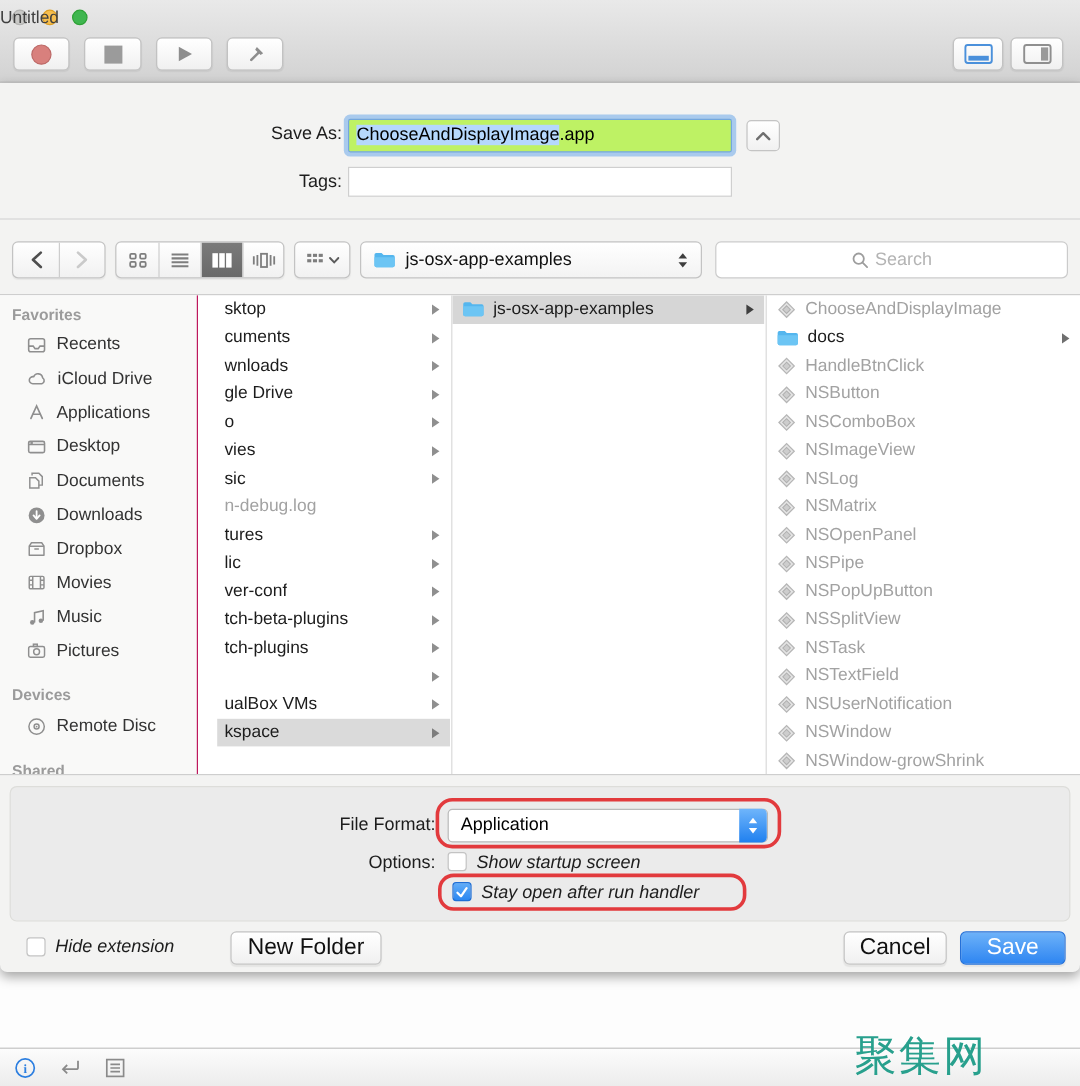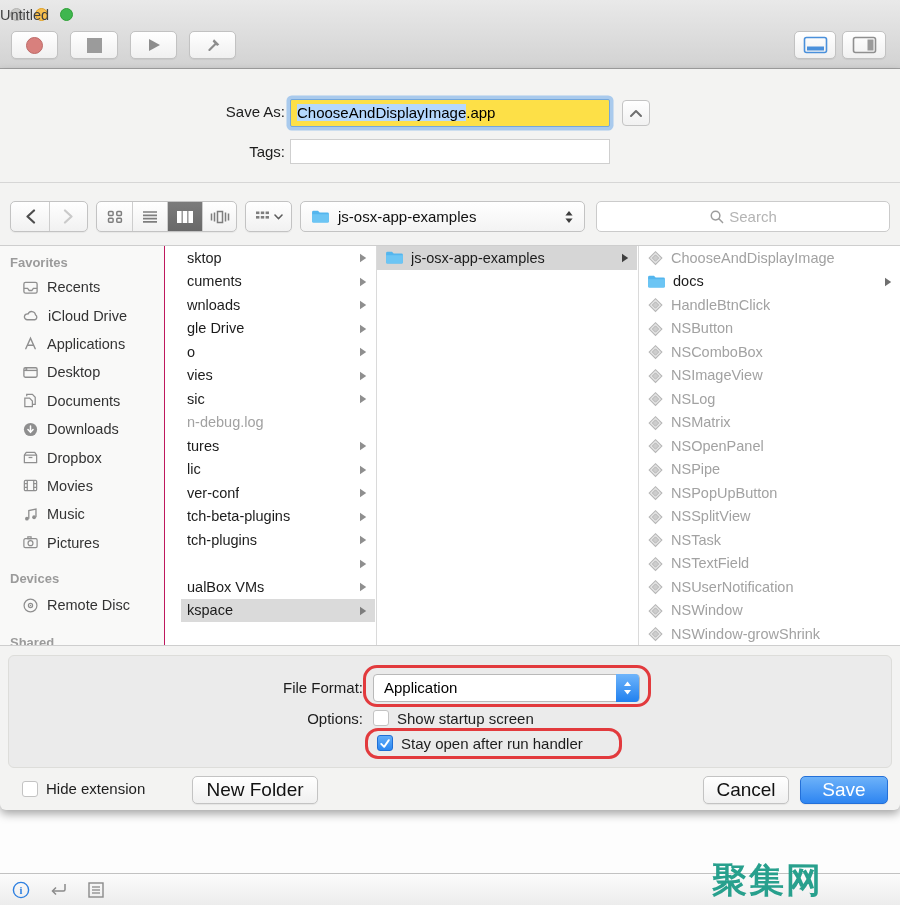--- a/index.html
+++ b/index.html
@@ -17,21 +17,21 @@
   .win-title { position:absolute; top:7px; left:0; width:100%; 
                font-size:14.5px; color:#404040; }
   .tb-btn { position:absolute; top:31px; height:28px; border-radius:5px;
             background:linear-gradient(#ffffff,#f0f0f0); border:1px solid #c2c2c2;
             box-shadow:0 1px 1px rgba(0,0,0,.06); display:flex; align-items:center; justify-content:center; }
 
   
   .sheet { position:absolute; left:0; top:69px; width:900px; height:741px; background:#f3f3f2;
            border-radius:0 0 6px 6px; box-shadow:0 4px 10px rgba(0,0,0,.35); }
   .flabel { position:absolute; font-size:15px; color:#1d1d1d; text-align:right; }
-  .savefield { position:absolute; left:290px; top:30px; width:320px; height:28px; background:#fde047;
+  .savefield { position:absolute; left:290px; top:30px; width:320px; height:28px; background:#bef264;
                border:1px solid #74a7dc; border-radius:2px;
                box-shadow:0 0 0 3.5px rgba(108,168,234,.55); font-size:15px; line-height:26px;
                padding-left:6px; white-space:nowrap; overflow:hidden; color:#000; }
   .savefield .selhl { background:#b5d8fd; }
   .expander { position:absolute; left:622px; top:31px; width:28px; height:26px; border-radius:4px;
               background:linear-gradient(#fff,#f1f1f1); border:1px solid #c4c4c4;
               display:flex; align-items:center; justify-content:center; }
   .tagsfield { position:absolute; left:290px; top:70px; width:320px; height:25px; background:#fff;
                border:1px solid #cfcfcf; font-size:14px; padding:0 6px; outline:none; }
   .hsep { position:absolute; left:0; width:900px; height:1px; background:#d6d6d6; }
@@ -78,34 +78,34 @@
   .ffpopup { position:absolute; left:373px; top:605px; width:267px; height:28px; background:#fff;
              border:1px solid #b9b9b9; border-radius:4px; font-size:15px; line-height:26px;
              padding-left:10px; color:#000; }
   .ffcap { position:absolute; right:0; top:-1px; width:23px; height:28px; border-radius:0 4px 4px 0;
            background:linear-gradient(#6fb5fb,#2080ef); display:flex; flex-direction:column;
            align-items:center; justify-content:center; gap:2px; }
   .cb { position:absolute; width:16px; height:16px; background:#fff; border:1px solid #c3c3c3;
         border-radius:3px; }
   .cb.checked { background:linear-gradient(#62adf8,#2b87f1); border-color:#1f6fd6;
                 display:flex; align-items:center; justify-content:center; }
-  .cblabel { position:absolute; font-size:15px; color:#1d1d1d; }
+  .cblabel { position:absolute; font-size:15px; color:#1d1d1d;font-style:italic; }
   .annot { position:absolute; border:3px solid #e23a3d; border-radius:14px; pointer-events:none; z-index:6; }
 
   
   .push { position:absolute; top:707px; height:28px; border-radius:5px; font-size:19px; text-align:center;
           line-height:26px; background:linear-gradient(#fff,#f0f0f0); border:1px solid #c3c3c3;
           box-shadow:0 1px 1px rgba(0,0,0,.06); color:#111; }
   .push.primary { background:linear-gradient(#6db2f9,#2e85f1); border-color:#2470d8; color:#fff; }
 
   
   .statusbar { position:absolute; left:0; top:873px; width:900px; height:32px;
                background:linear-gradient(#fcfcfc,#ececec); border-top:1px solid #c2c2c2;
                display:flex; align-items:center; gap:18px; padding-left:12px; }
-  .watermark { position:absolute; left:712px; top:857px; font-size:35px; font-weight:bold;
+  .watermark { position:absolute; left:712px; top:857px; font-size:35px; font-weight:normal;
                color:#28a08d; letter-spacing:2px; z-index:9;
                font-family:"DejaVu Sans","Liberation Sans",sans-serif; }
 </style>
 </head>
 <body>
 
 <svg width="0" height="0" style="position:absolute">
 <defs>
   <symbol id="sym-folder" viewBox="0 0 18 14">
     <path d="M1 3 Q1 1.6 2.4 1.6 L6.6 1.6 L8.2 3.2 L15.6 3.2 Q17 3.2 17 4.6 L17 11.4 Q17 12.8 15.6 12.8 L2.4 12.8 Q1 12.8 1 11.4 Z" fill="#54b6ee"></path>

